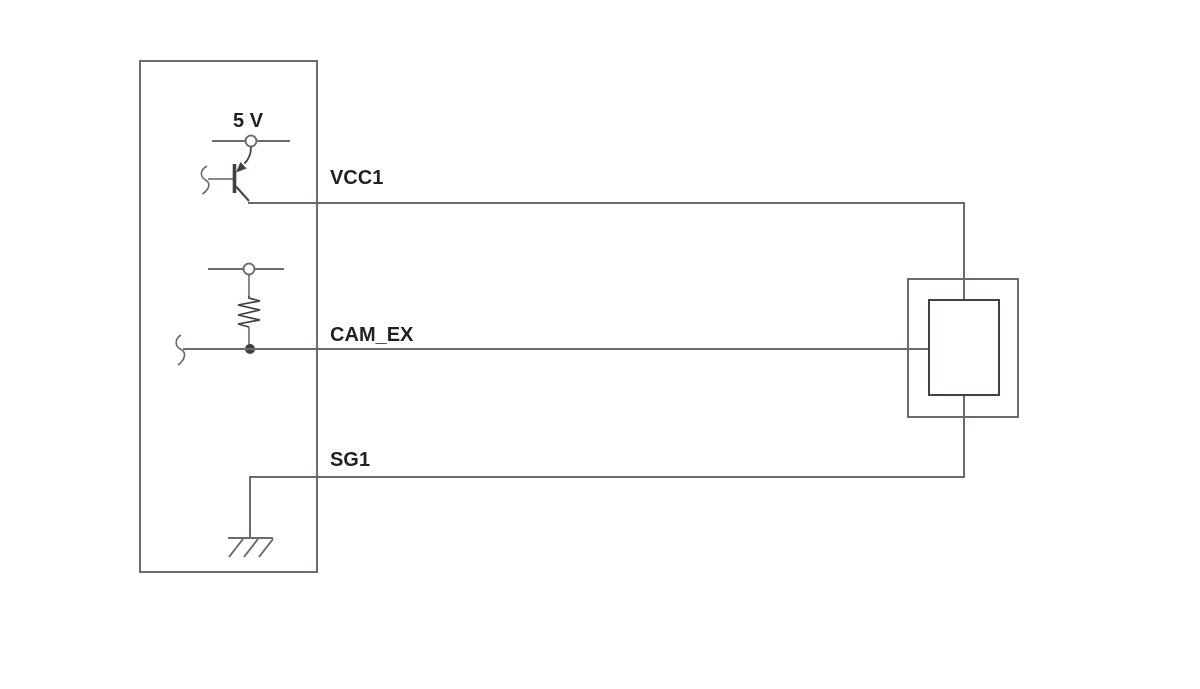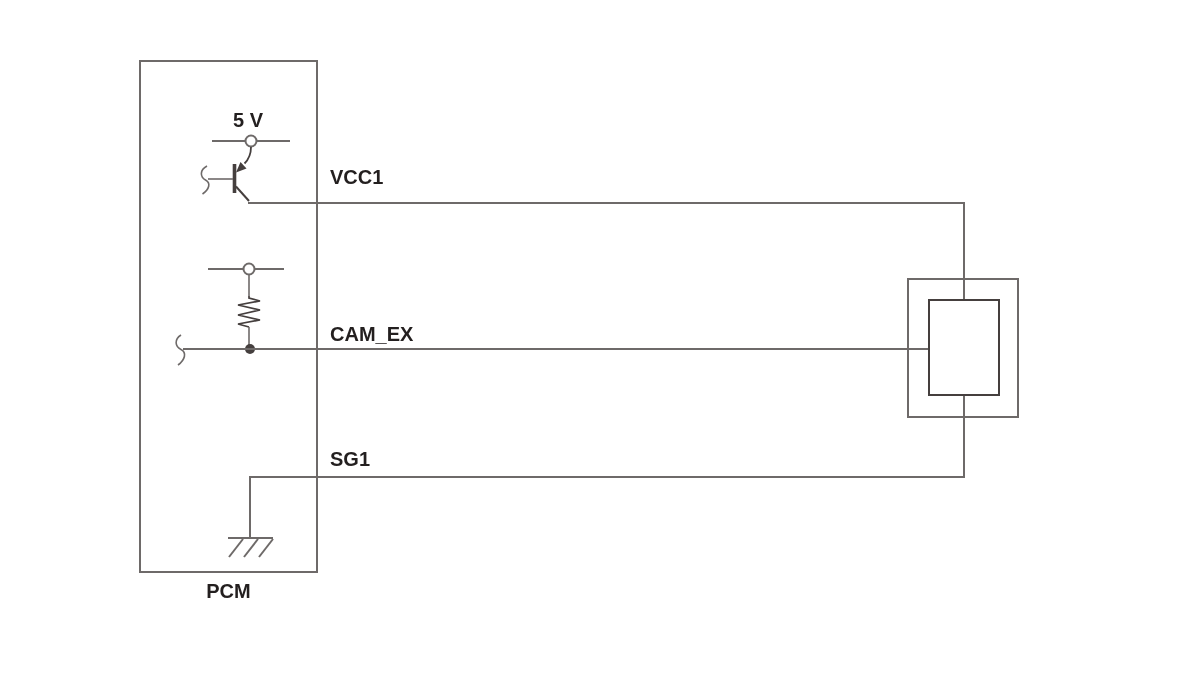--- a/index.html
+++ b/index.html
@@ -89,16 +89,15 @@
   </svg>
 
   <div class="label" style="left:233px;top:110px;">5 V</div>
 
   <div class="label" style="left:330px;top:167px;">VCC1</div>
 
   <div class="label" style="left:330px;top:324px;text-align:center;">CAM_EX</div>
 
   <div class="label" style="left:330px;top:449px;">SG1</div>
 
-  <div class="label pcm">PCM</div>
 
 
 </div>
 
 </body></html>

